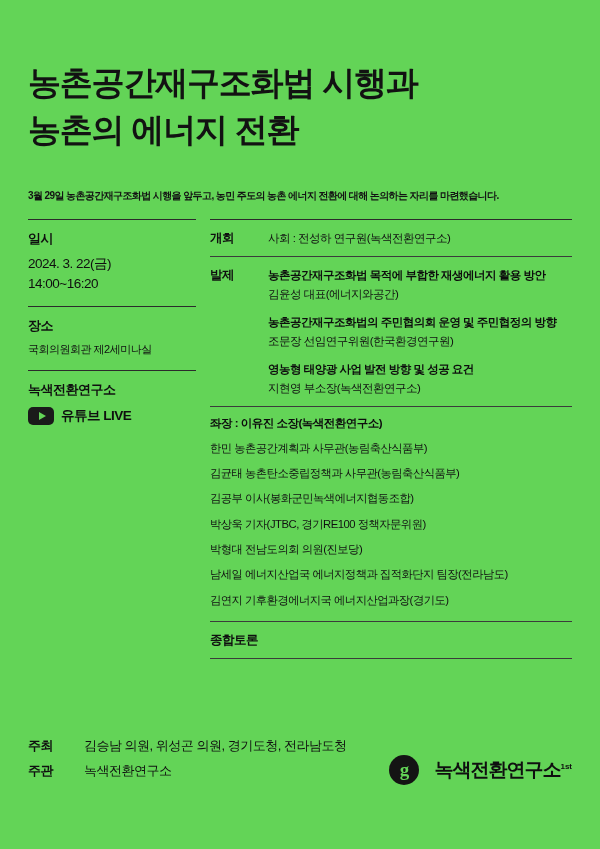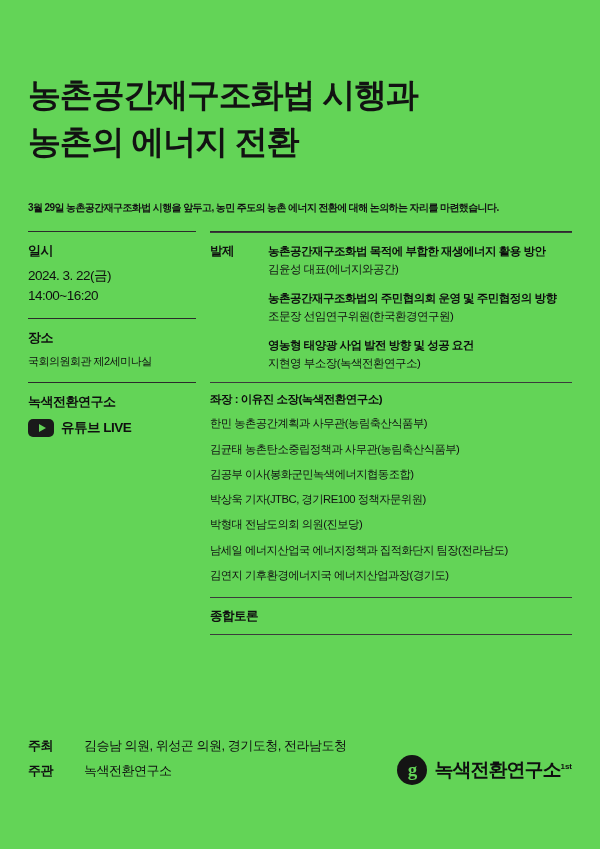--- a/index.html
+++ b/index.html
@@ -11,21 +11,21 @@
   body {
     background: #63d457;
     position: relative;
     overflow: hidden;
   }
   .poster {
     width: 600px;
     height: 849px;
     position: relative;
     background: #63d457;
-    padding: 12px 28px;
+    padding: 0 28px;
   }
   
   .title-block {
     padding-top: 60px;
   }
   .title-line {
     font-size: 33px;
     font-weight: bold;
     color: #121212;
     letter-spacing: -1.2px;
@@ -212,20 +212,21 @@
     align-items: center;
     justify-content: center;
     font-family: "Liberation Serif", serif;
   }
   .logo-text {
     font-size: 19px;
     font-weight: bold;
     color: #0f0f0f;
     letter-spacing: -1px;
     position: relative;
+    margin-left: 8px;
   }
   .logo-sup {
     font-size: 8px;
     font-weight: bold;
     vertical-align: super;
     letter-spacing: 0;
   }
 </style>
 </head>
 <body>
@@ -260,20 +261,26 @@
               <span class="tri"></span>
             </span>
           <span class="live-text">유튜브 LIVE</span>
         </div>
       </div>
     </div>
 
     <div class="right-col">
       <hr class="hr">
 
+      <div class="prow">
+        <div class="prow-label">개회</div>
+        <div class="prow-body">
+          <div class="p-plain">사회 : 전성하 연구원(녹색전환연구소)</div>
+        </div>
+      </div>
       <hr class="hr-thin">
 
       <div class="prow">
         <div class="prow-label">발제</div>
         <div class="prow-body">
           <div class="p-item">
             <div class="p-strong">농촌공간재구조화법 목적에 부합한 재생에너지 활용 방안</div>
             <div class="p-plain">김윤성 대표(에너지와공간)</div>
           </div>
           <div class="p-item">

